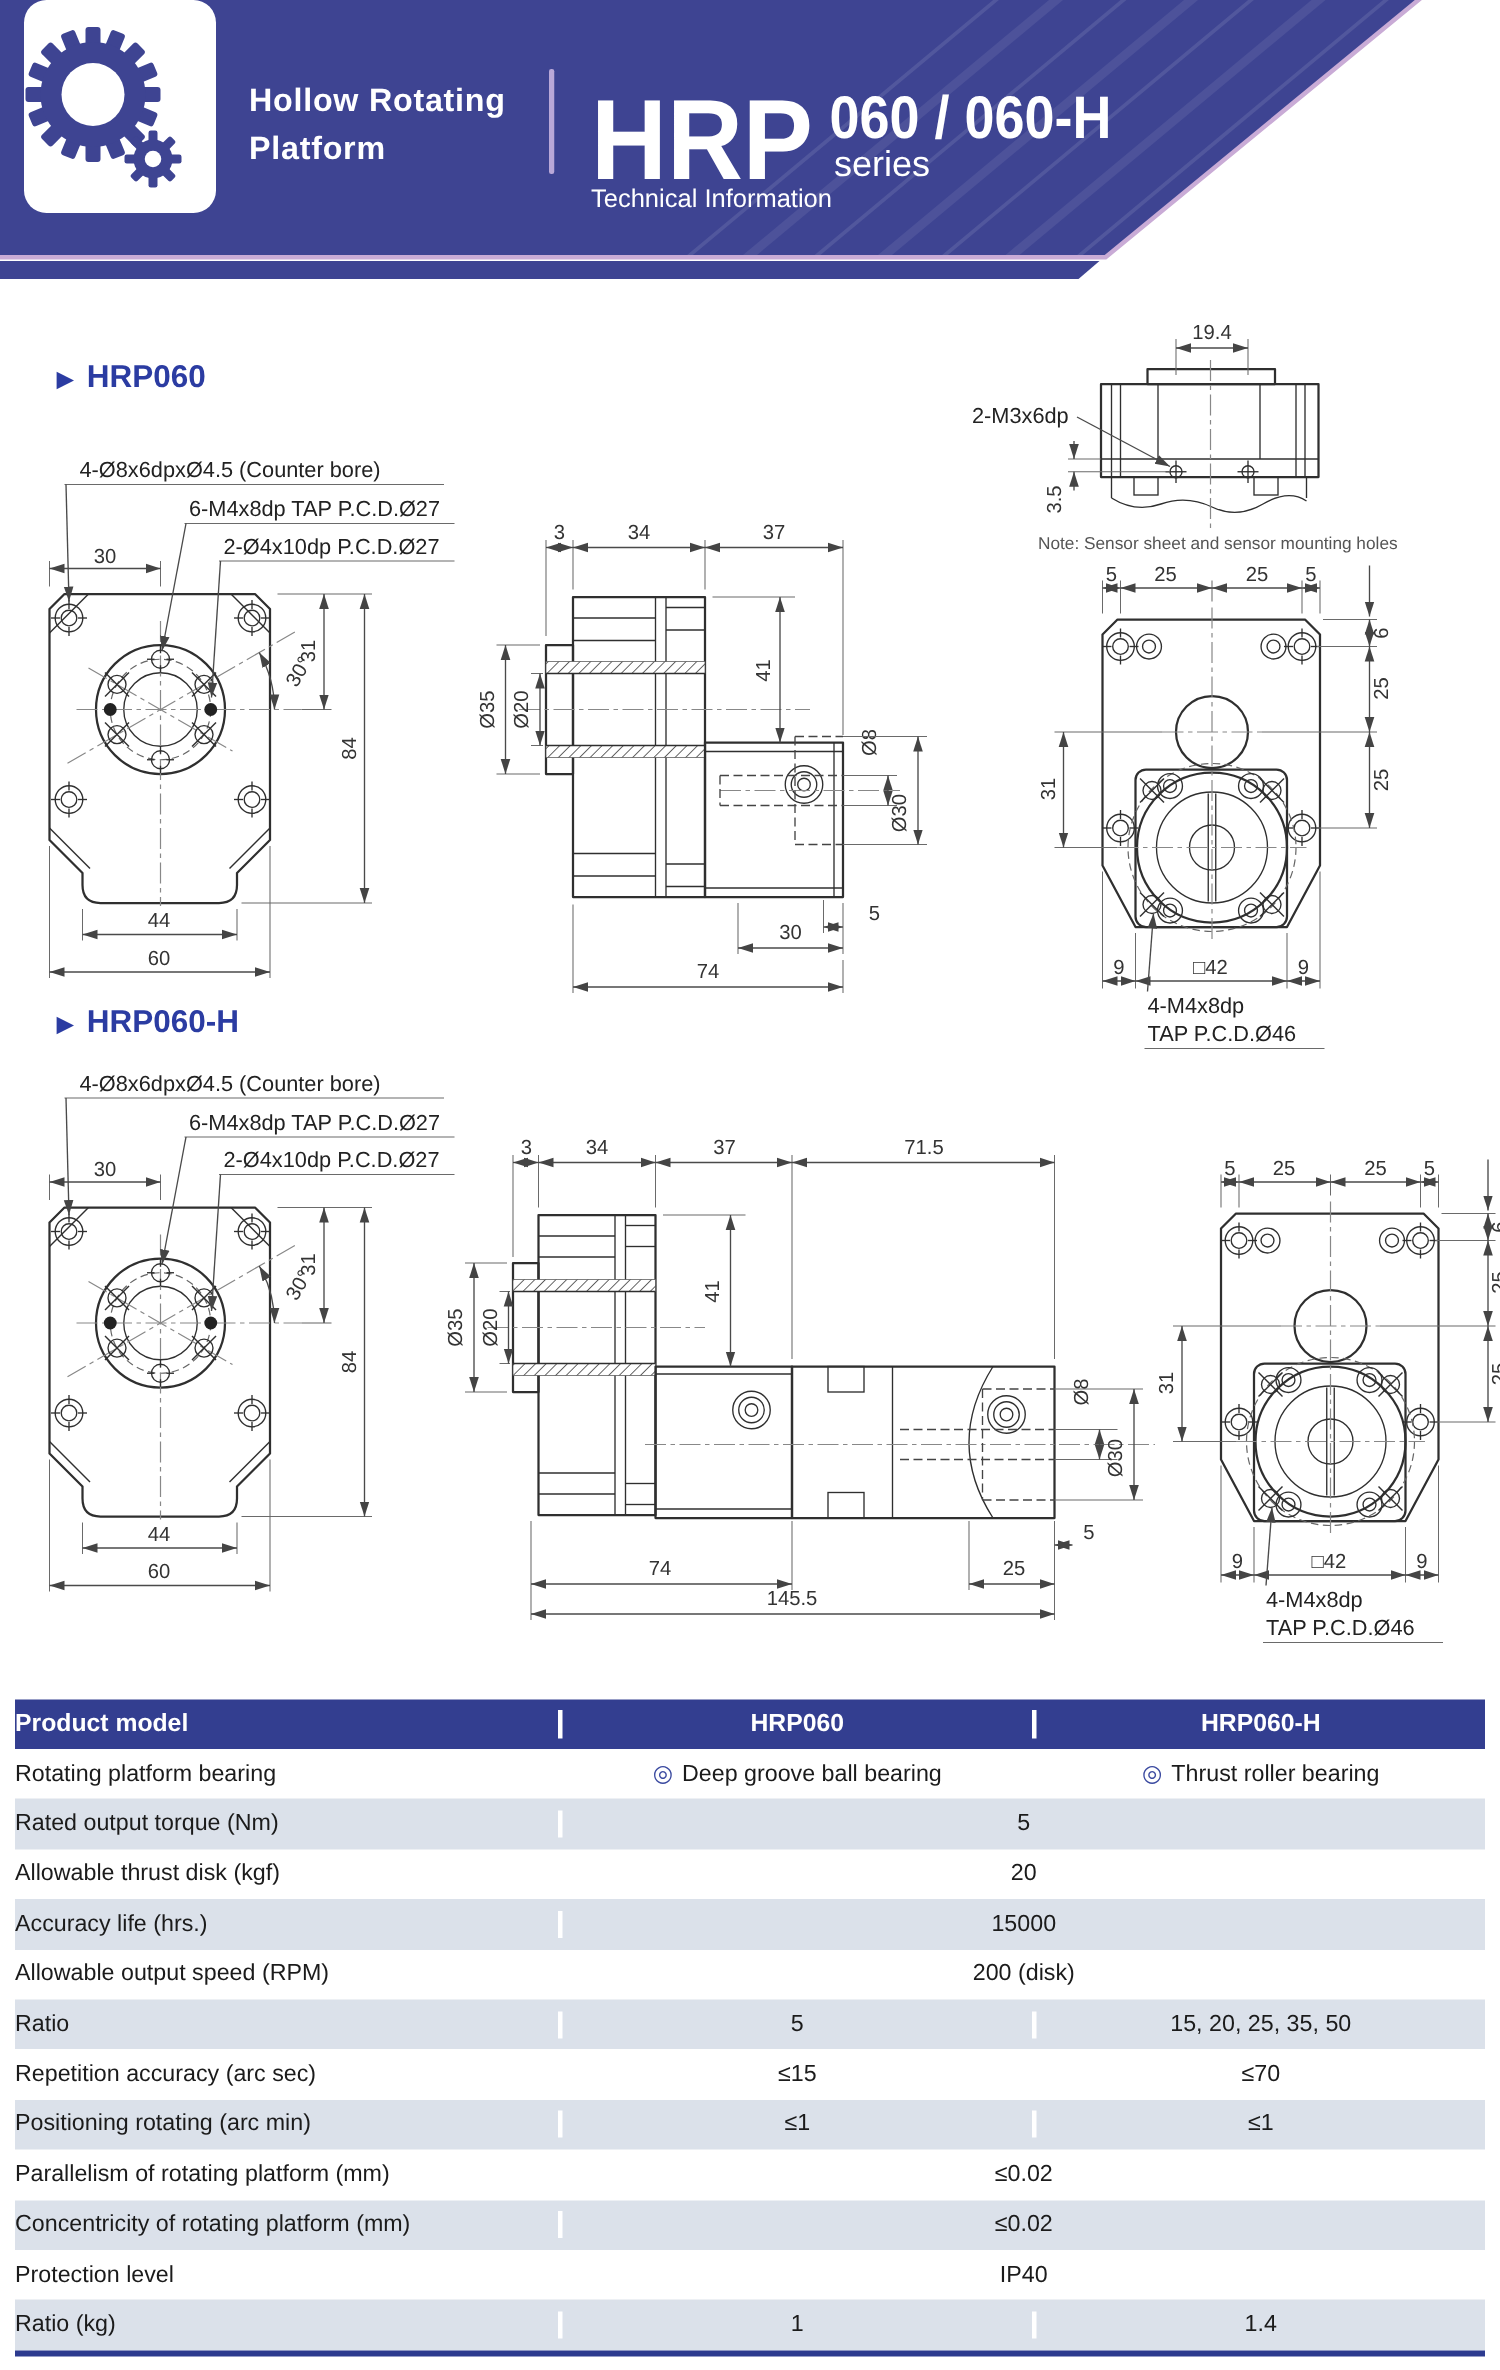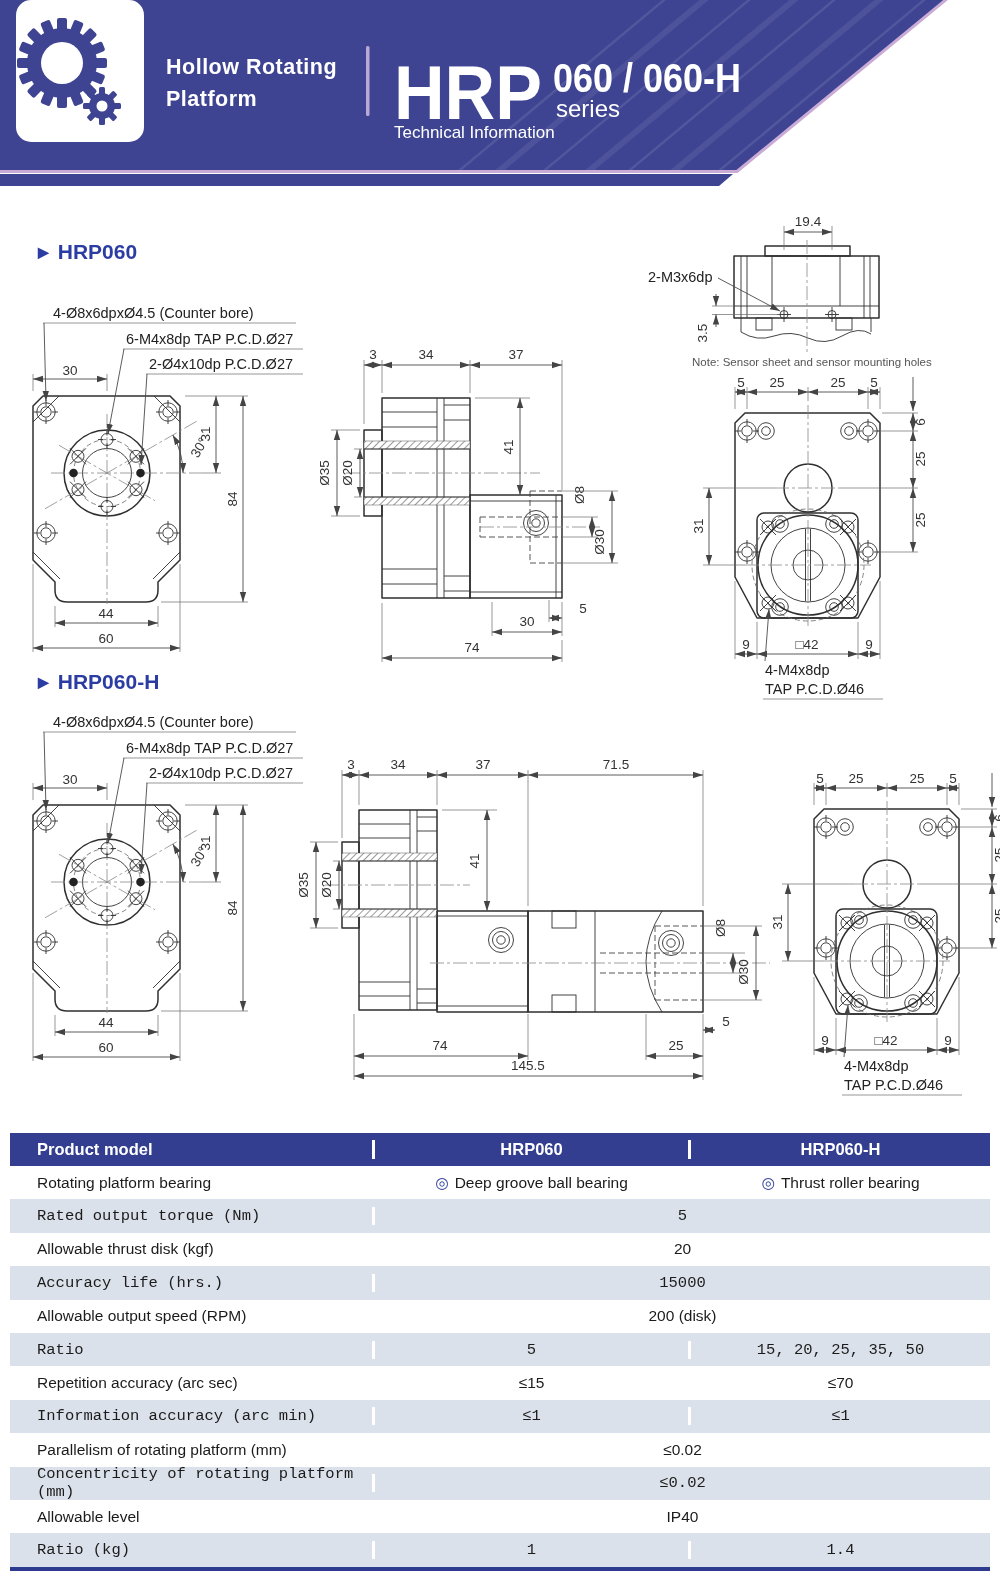--- a/index.html
+++ b/index.html
@@ -24,23 +24,23 @@
   .dt{font-size:13.5px;fill:#333;text-anchor:middle;}
   .lbl{font-size:14.5px;fill:#222;text-anchor:start;}
   .note{font-size:11.5px;fill:#555;text-anchor:start;}
   .hatchr{fill:url(#hp);stroke:#555;stroke-width:.5;}
   .pin{fill:#222;stroke:none;}
   
   .spec{position:absolute;left:10px;top:1133px;width:980px;color:#1b1b1b;font-size:15.5px;}
   .thead{display:flex;height:33px;background:#333e90;color:#fff;font-weight:bold;
          font-size:16.5px;align-items:center;}
   .tr{display:flex;height:33.4px;align-items:center;}
-  .g{background:#dbe1ea;font-family:Liberation Mono, monospace;}
+  .g{background:#dbe1ea;}
   .c{box-sizing:border-box;}
-  .c1{width:362px;padding-left:27px;}
+  .c1{width:362px;}
   .c2{width:316px;text-align:center;border-left:3px solid #fff;}
   .c3{width:302px;text-align:center;border-left:3px solid #fff;}
   .c23{width:618px;text-align:center;border-left:3px solid #fff;}
   .bu{color:#3b4aa0;margin-right:6px;}
   .bbar{height:4px;background:#2c3a8f;}
 </style>
 </head>
 <body>
 
 <div class="page">
@@ -544,34 +544,34 @@
       <div class="c c1">Ratio</div>
       <div class="c c2">5</div>
       <div class="c c3">15, 20, 25, 35, 50</div>
     </div>
     <div class="tr">
       <div class="c c1">Repetition accuracy (arc sec)</div>
       <div class="c c2">≤15</div>
       <div class="c c3">≤70</div>
     </div>
     <div class="tr g">
-      <div class="c c1">Information accuracy (arc min)</div>
+      <div class="c c1">Positioning rotating (arc min)</div>
       <div class="c c2">≤1</div>
       <div class="c c3">≤1</div>
     </div>
     <div class="tr">
       <div class="c c1">Parallelism of rotating platform (mm)</div>
       <div class="c c23">≤0.02</div>
     </div>
     <div class="tr g">
       <div class="c c1">Concentricity of rotating platform (mm)</div>
       <div class="c c23">≤0.02</div>
     </div>
     <div class="tr">
-      <div class="c c1">Allowable level</div>
+      <div class="c c1">Protection level</div>
       <div class="c c23">IP40</div>
     </div>
     <div class="tr g">
       <div class="c c1">Ratio (kg)</div>
       <div class="c c2">1</div>
       <div class="c c3">1.4</div>
     </div>
     <div class="bbar"></div>
   </div>
 

